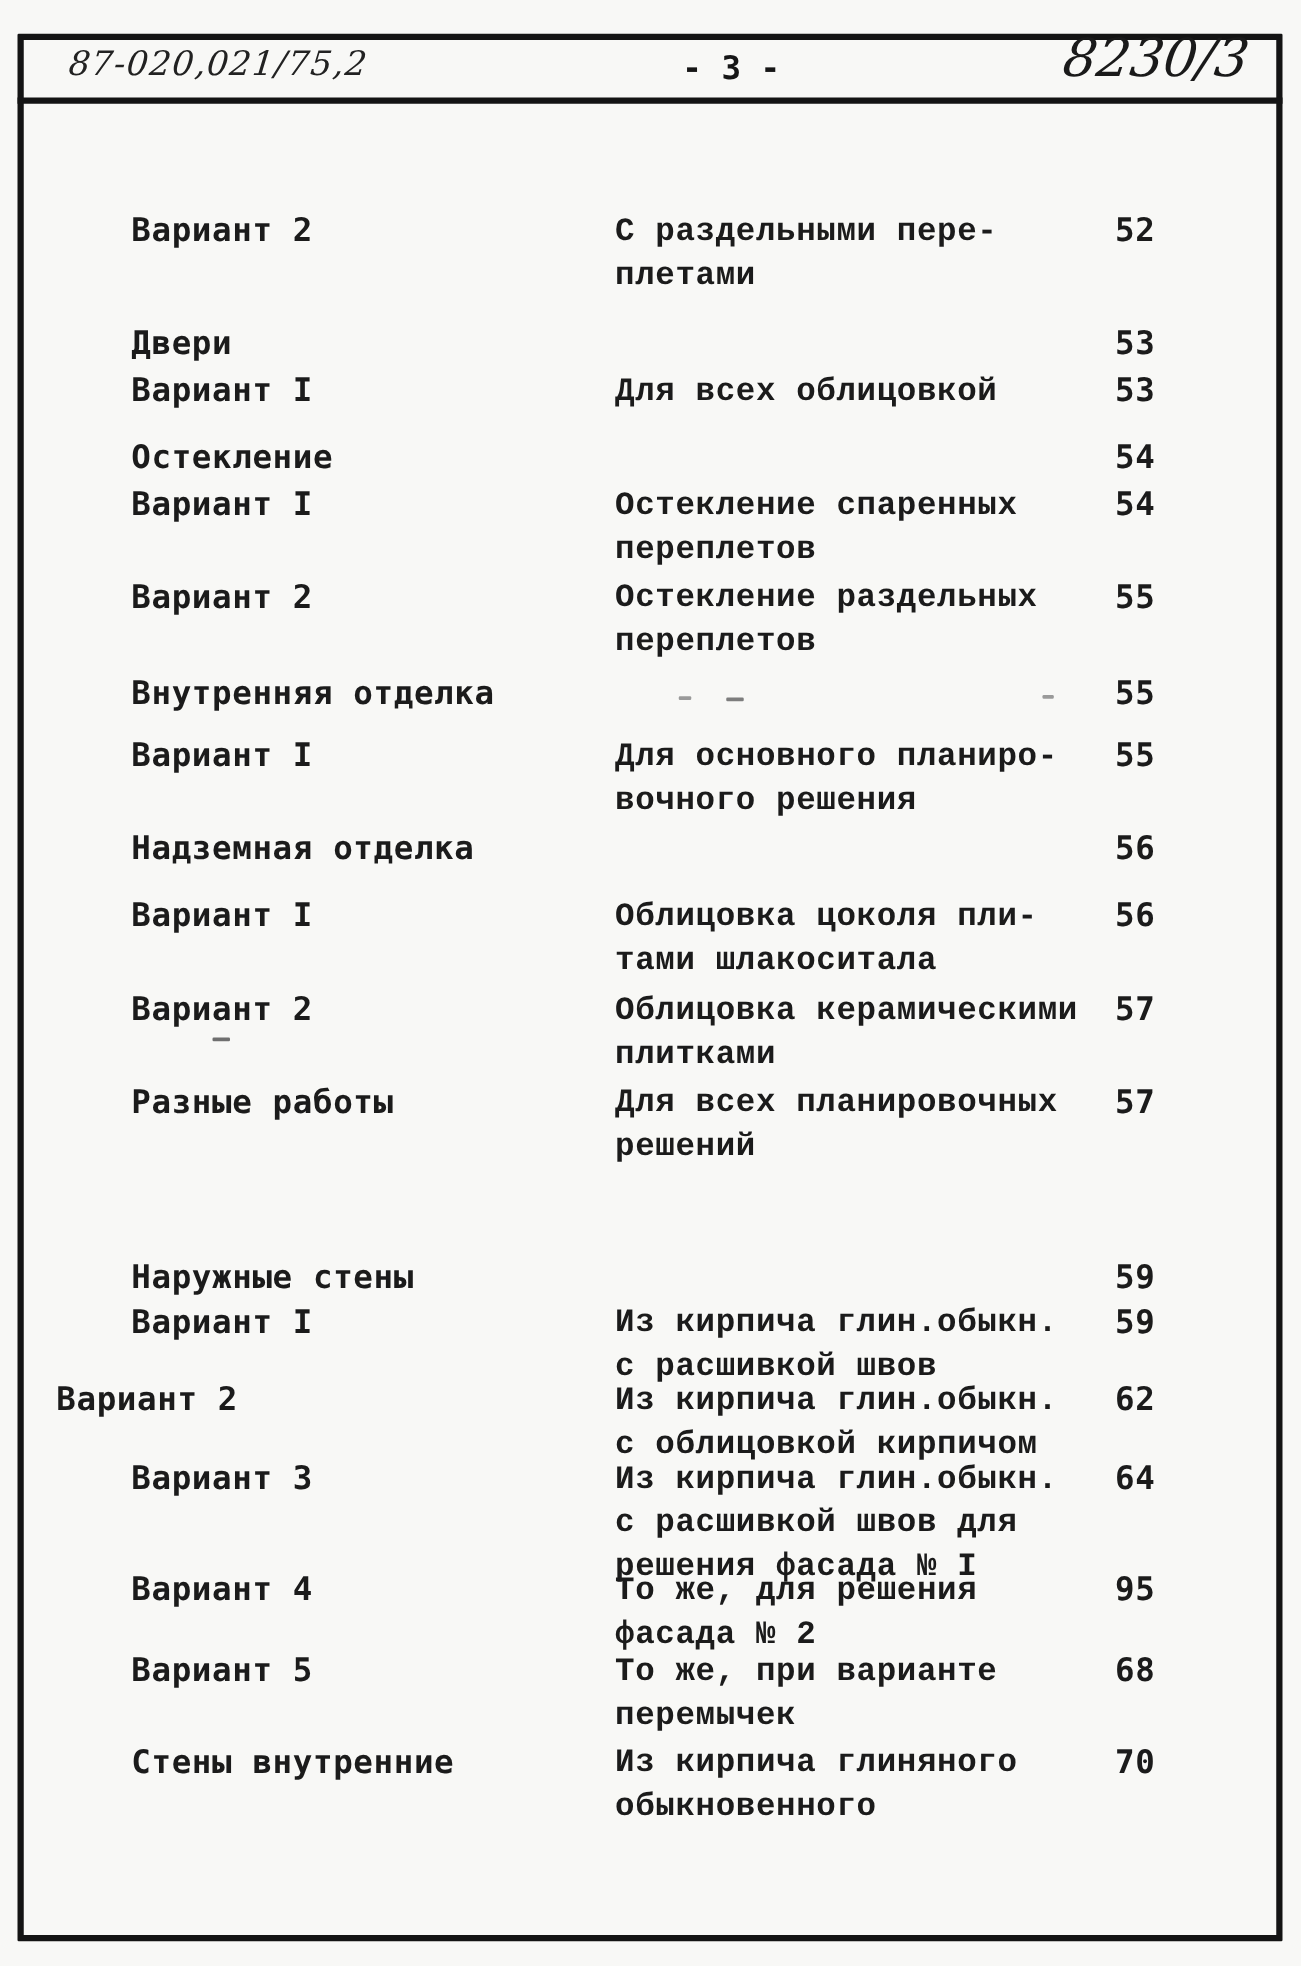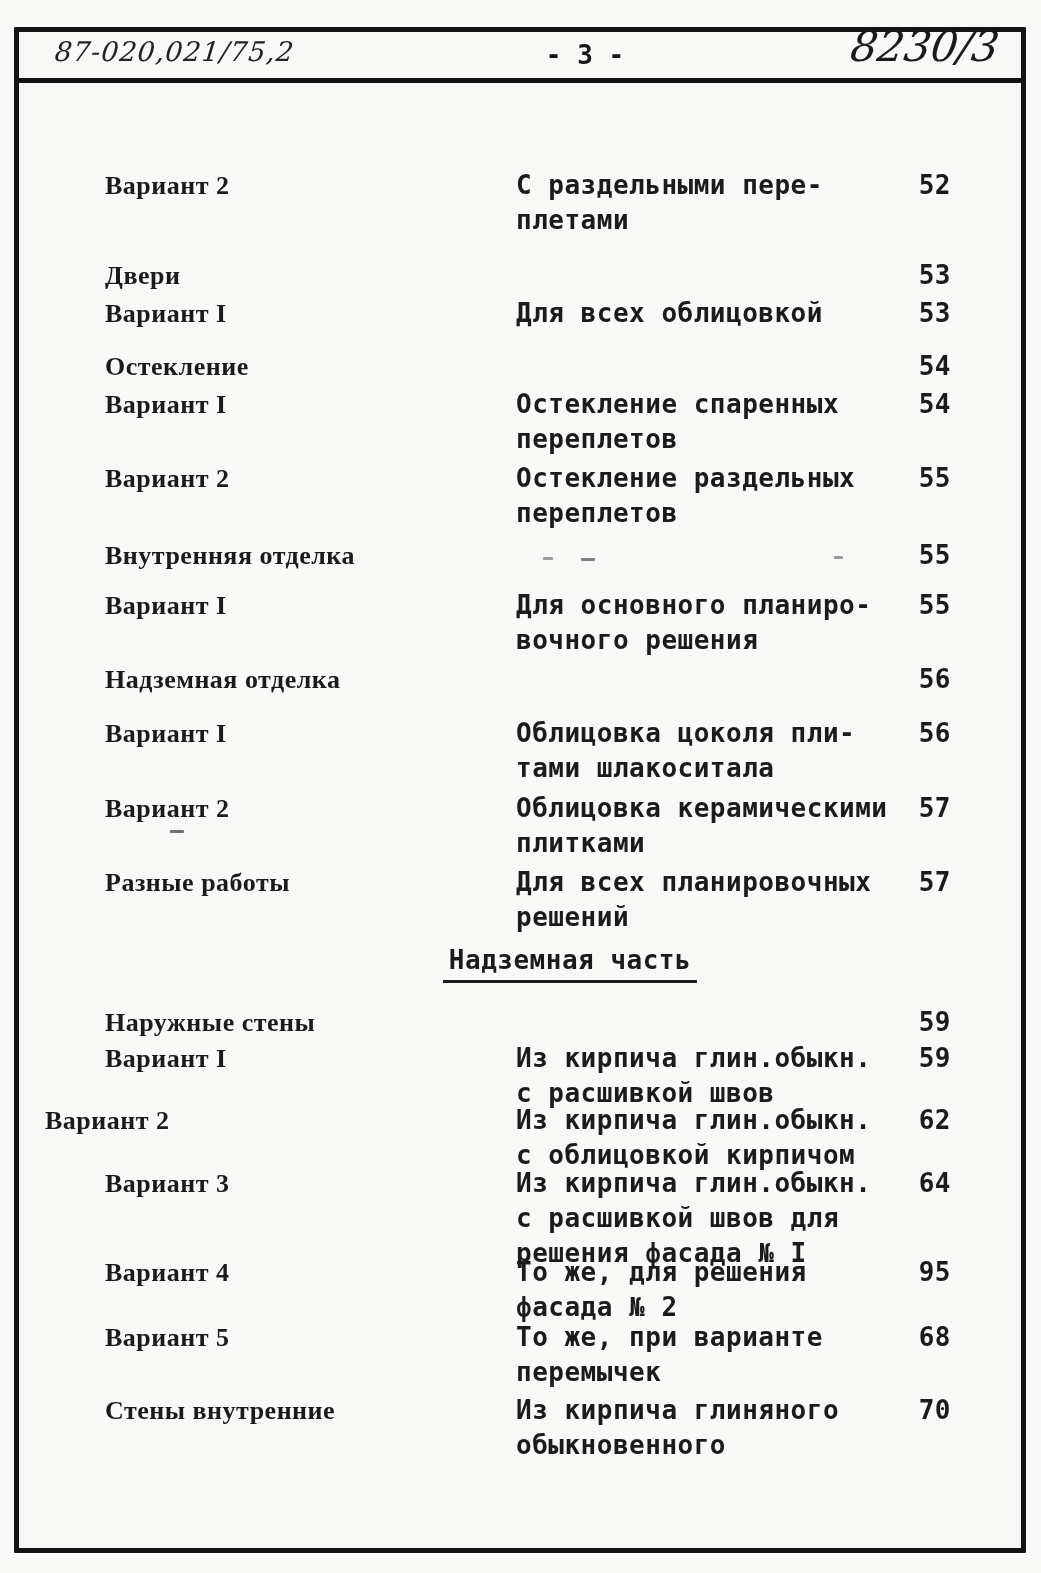--- a/index.html
+++ b/index.html
@@ -78,36 +78,36 @@
     font-weight: bold;
     line-height: 35px;
     letter-spacing: 0.5px;
     color: #1b1b1b;
   }
   .c1 {
     position: absolute;
     left: 105px;
     top: 0;
     white-space: pre-line;
-    font-family: Liberation Serif, serif;
   }
   .row.outdent .c1 { left: 45px; }
   .c2 {
     position: absolute;
-    left: 516px;
+    left: 492px;
     top: 0;
     width: 410px;
     white-space: pre-line;
+    font-family: Liberation Mono, monospace;
   }
   .c3 {
     position: absolute;
-    left: 871px;
+    left: 892px;
     top: 0;
     width: 80px;
-    text-align: right;
+    text-align: left;
   }
   .section-heading {
     position: absolute;
     left: 380px;
     top: 945px;
     width: 380px;
     text-align: center;
     font-size: 26px;
     font-weight: bold;
     letter-spacing: 0.5px;
@@ -214,23 +214,20 @@
     <div class="c3">57</div>
   </div>
 
   <div class="row" style="top:865px">
     <div class="c1">Разные работы</div>
     <div class="c2">Для всех планировочных
 решений</div>
     <div class="c3">57</div>
   </div>
 
-  <div class="section-heading">
-    <span class="underlined">Надземная часть</span>
-  </div>
 
   <div class="row" style="top:1005px">
     <div class="c1">Наружные стены</div>
     <div class="c2"></div>
     <div class="c3">59</div>
   </div>
 
   <div class="row" style="top:1041px">
     <div class="c1">Вариант I</div>
     <div class="c2">Из кирпича глин.обыкн.

